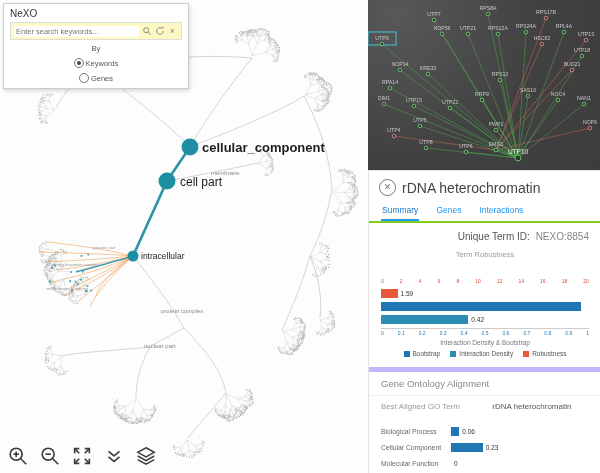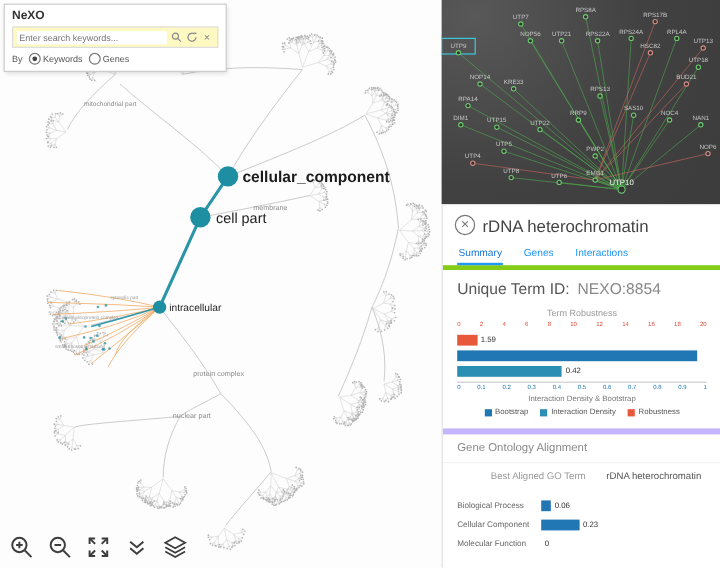--- a/index.html
+++ b/index.html
@@ -7,27 +7,27 @@
        font-family:"Liberation Sans",sans-serif;background:#fff;}
 
   
   .left-panel{position:absolute;left:0;top:0;width:368px;height:473px;background:#fdfdfd;overflow:hidden;}
   #tree-svg{position:absolute;left:0;top:0;}
   #tree-svg text{font-family:"Liberation Sans",sans-serif;}
 
   
   .search-card{position:absolute;left:3px;top:3px;width:172px;background:#fff;
       border:1px solid #ccc;box-shadow:1px 2px 4px rgba(0,0,0,.15);padding:4px 6px 5px;z-index:5;}
-  .app-title{font-size:10px;font-weight:bold;color:#333;margin-bottom:3px;}
+  .app-title{font-size:10px;font-weight:normal;color:#333;margin-bottom:3px;}
   .input-box{display:flex;align-items:center;border:1px solid #ddd;background:#fef9c3;height:16px;padding:0 3px;}
   .input-box input{flex:1;border:none;outline:none;font-size:7.5px;color:#444;min-width:0;
       font-family:"Liberation Sans",sans-serif;}
   .in-icon{width:11px;height:11px;margin-left:2px;color:#888;display:flex;align-items:center;justify-content:center;
       font-size:9px;line-height:1;cursor:pointer;}
-  .radio-row{display:flex;align-items:center;gap:5px;margin-top:4px;font-size:7.5px;color:#555;}
+  .radio-row{display:flex;align-items:center;gap:5px;margin-top:4px;font-size:7.5px;color:#555;flex-direction:column;}
   .radio{width:8px;height:8px;border-radius:50%;border:1px solid #777;display:inline-flex;
       align-items:center;justify-content:center;background:#fff;}
   .radio .dot{width:4px;height:4px;border-radius:50%;background:transparent;}
   .radio.checked .dot{background:#444;}
   .radio-opt{display:flex;align-items:flex-end;gap:2px;}
 
   
   .tree-toolbar{position:absolute;left:6px;bottom:5px;display:flex;gap:8px;z-index:5;}
   .tool-btn{width:24px;height:24px;display:flex;align-items:center;justify-content:center;
       background:transparent;border:none;padding:0;cursor:pointer;color:#3d3d3d;}
@@ -38,43 +38,43 @@
   #net-svg{position:absolute;left:0;top:0;}
   #net-svg text{font-family:"Liberation Sans",sans-serif;}
 
   
   .detail-panel{position:absolute;left:368px;top:170px;width:232px;height:303px;background:#fff;
       border-left:1px solid #e2e2e2;border-top:1px solid #e2e2e2;overflow:hidden;}
   .dp-header{display:flex;align-items:center;gap:6px;padding:8px 10px 5px;}
   .close-btn{width:15px;height:15px;border-radius:50%;border:1.4px solid #777;color:#777;
       display:flex;align-items:center;justify-content:center;font-size:9px;line-height:1;cursor:pointer;flex:0 0 auto;}
   .dp-title{font-size:14px;color:#444;}
-  .tabs{display:flex;gap:16px;padding:0 12px;border-bottom:4px solid #84cc16;}
+  .tabs{display:flex;gap:16px;padding:0 12px;border-bottom:2px solid #84cc16;}
   .tab{font-size:8.5px;color:#2196f3;padding:4px 1px;cursor:pointer;border-bottom:2px solid transparent;}
   .tab.active{color:#1976d2;border-bottom-color:#2196f3;}
-  .term-id{padding:8px 12px 2px;font-size:13px;color:#666;}
+  .term-id{padding:8px 12px 2px;font-size:10px;color:#666;text-align:right;}
   .term-id .lab{color:#555;}
   .term-id .val{color:#888;margin-left:3px;}
 
   .rb-chart{margin:6px 12px 0;}
-  .rb-title{text-align:center;font-size:7.5px;color:#999;margin-bottom:3px;}
+  .rb-title{text-align:center;font-size:7.5px;color:#999;margin-bottom:19px;}
   .tick-row{display:flex;justify-content:space-between;font-size:5px;line-height:1.3;}
   .tick-row.top{color:#e04b3b;margin-bottom:1px;}
   .tick-row.bottom{color:#2077b4;border-top:1px solid #ccc;padding-top:1px;}
   .rb-row{display:flex;align-items:center;height:9px;margin:4px 0;}
   .rb-bar{height:9px;flex:0 0 auto;}
   .rb-val{font-size:6.5px;color:#333;margin-left:3px;}
   .rb-xlabel{text-align:center;font-size:6.5px;color:#777;margin-top:3px;}
   .rb-legend{display:flex;justify-content:center;gap:10px;margin-top:4px;font-size:6.5px;color:#555;}
   .lg-item{display:flex;align-items:center;gap:3px;}
   .lg-sw{width:6px;height:6px;display:inline-block;}
 
   .sec-title{margin-top:10px;padding:6px 12px;font-size:9.5px;color:#8a8a8a;border-top:5px solid #c4b5fd;}
   .go-row{display:flex;padding:6px 12px;border-top:1px solid #f2f2f2;font-size:8px;}
-  .go-rlab{flex:1.15;color:#999;margin-left:28px;}
+  .go-rlab{flex:1.15;color:#999;}
   .go-rval{flex:1;color:#555;}
   .go-chart{margin:8px 12px 0;}
   .go-brow{display:flex;align-items:center;height:13px;margin:3px 0;}
   .go-blab{width:70px;font-size:6.8px;color:#666;flex:0 0 auto;}
   .go-btrack{flex:1;display:flex;align-items:center;height:9px;}
   .go-bbar{height:9px;background:#2077b4;flex:0 0 auto;}
   .go-bval{font-size:6.5px;color:#333;margin-left:3px;}
 </style>
 </head>
 <body>

